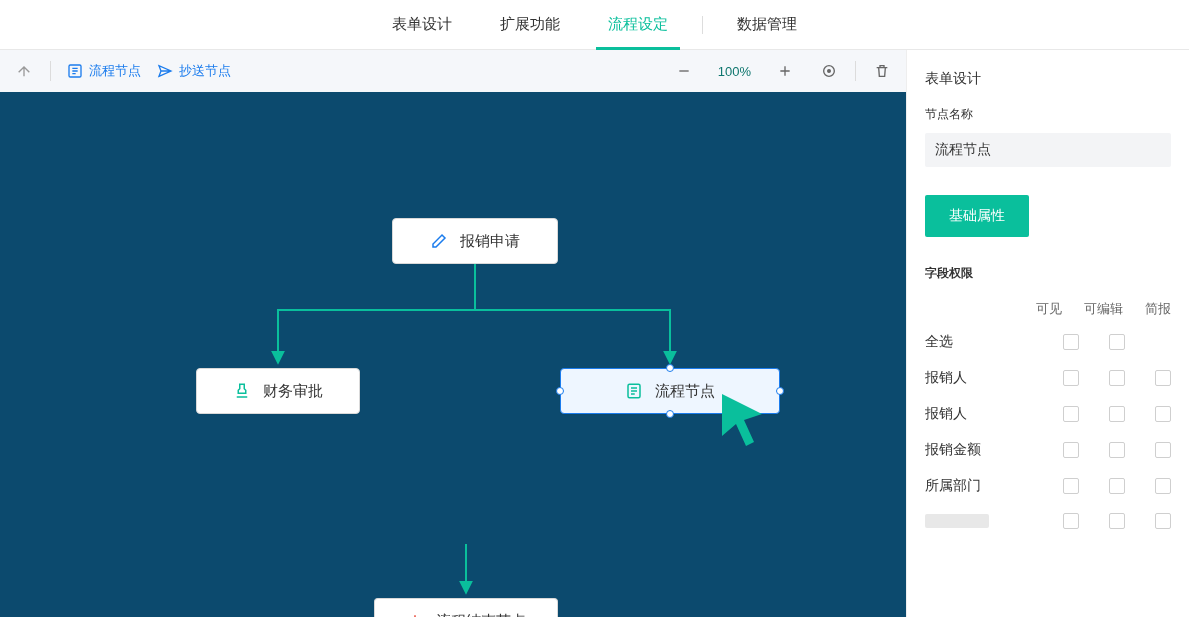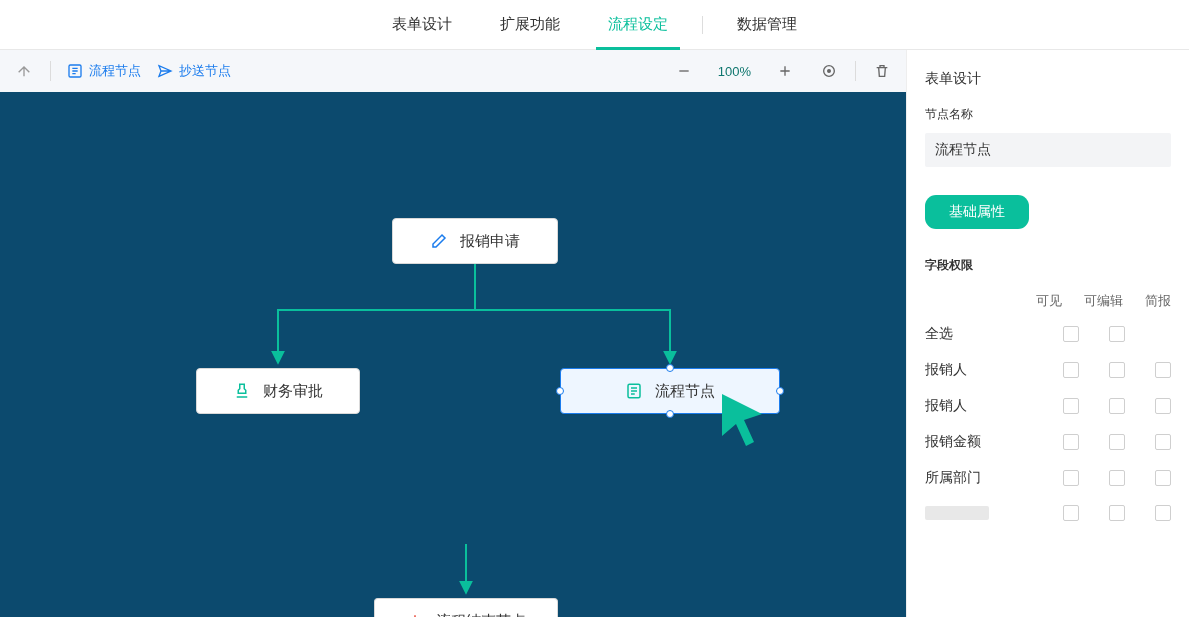--- a/index.html
+++ b/index.html
@@ -32,21 +32,21 @@
   .node-icon { width: 18px; height: 18px; display: inline-flex; align-items: center; justify-content: center; }
   .port { position: absolute; width: 8px; height: 8px; border: 1.5px solid #1b7ced; border-radius: 50%; background: #fff; }
   svg.edges { position: absolute; inset: 0; width: 100%; height: 100%; }
   .cursor { position: absolute; width: 36px; height: 44px; }
 
   
   .right-panel { width: 282px; padding: 20px 18px 0 18px; overflow-y: auto; }
   .rp-title { font-size: 14px; color: #333; margin-bottom: 18px; }
   .rp-label { font-size: 12px; color: #333; margin-bottom: 10px; }
   .rp-input { width: 100%; height: 34px; border: none; background: #f3f4f6; border-radius: 2px; padding: 0 10px; font-size: 14px; color: #333; margin-bottom: 28px; }
-  .rp-btn { display: inline-block; background: #0abf9c; color: #fff; border: none; border-radius: 11px; height: 34px; padding: 0 24px; font-size: 14px; cursor: pointer; margin-bottom: 28px; }
+  .rp-btn { display: inline-block; background: #0abf9c; color: #fff; border: none; border-radius: 2px; height: 42px; padding: 0 24px; font-size: 14px; cursor: pointer; margin-bottom: 28px; }
   .perm-head { display: flex; justify-content: space-between; font-size: 13px; color: #666; padding: 8px 0 6px 0; }
   .perm-head .cols { display: flex; gap: 22px; }
   .perm-row { display: flex; align-items: center; justify-content: space-between; padding: 9px 0; font-size: 14px; color: #333; }
   .perm-row .chks { display: flex; gap: 30px; }
   .chk { width: 16px; height: 16px; border: 1px solid #cfcfcf; border-radius: 2px; display: inline-block; cursor: pointer; background: #fff; }
   .perm-placeholder { width: 64px; height: 14px; background: #e8e8e8; border-radius: 2px; }
 </style>
 </head>
 <body>
 

